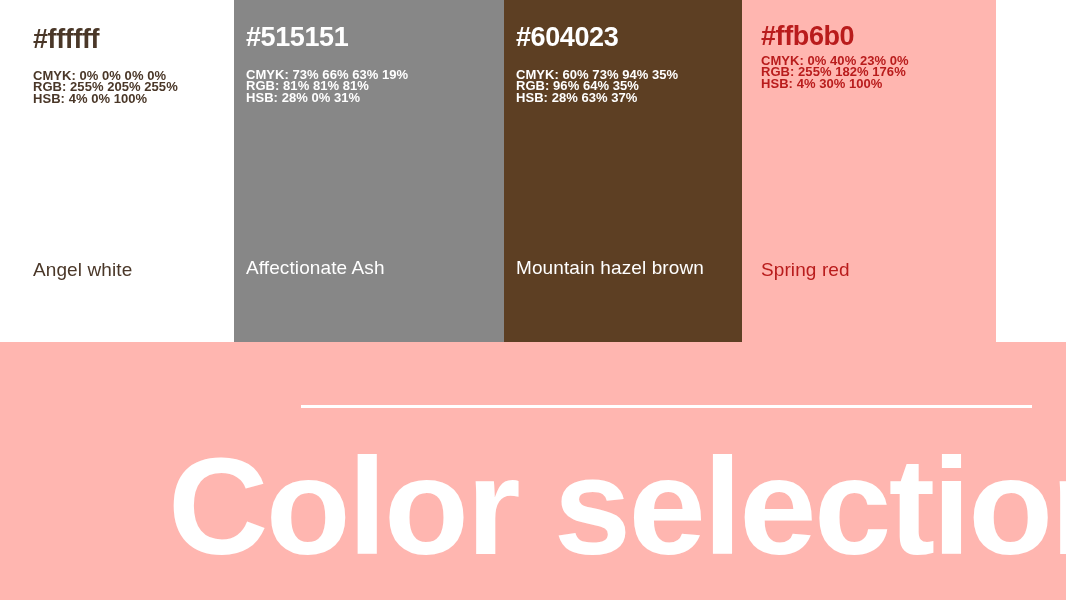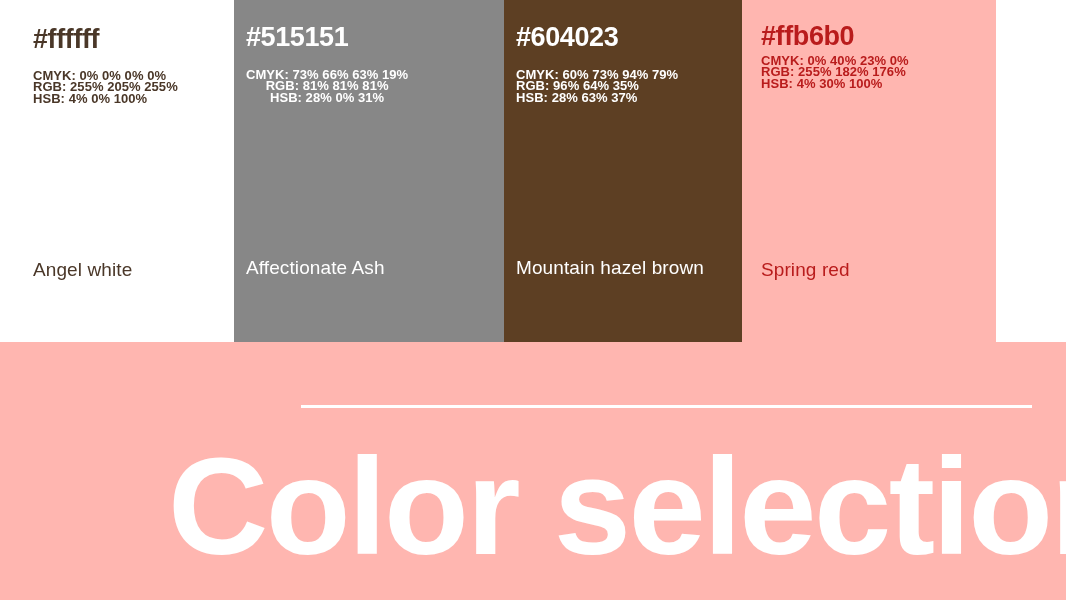--- a/index.html
+++ b/index.html
@@ -73,21 +73,21 @@
     left: 0;
     bottom: 63px;
     font-size: 19px;
     font-weight: normal;
     letter-spacing: 0.1px;
     white-space: nowrap;
   }
 
   
   .swatch-1 { width: 234px; }
-  .swatch-2 { width: 270px; text-align: center; }
+  .swatch-2 { width: 270px; }
   .swatch-3 { width: 238px; }
   .swatch-4 { width: 254px; }
 
   .swatch-1 .swatch-inner { left: 33px; }
   .swatch-2 .swatch-inner { left: 12px; }
   .swatch-3 .swatch-inner { left: 12px; }
   .swatch-4 .swatch-inner { left: 19px; }
 
   
   .swatch-1 .swatch-hex   { top: 26px; }
@@ -168,21 +168,21 @@
           <div>HSB: 28% 0% 31%</div>
         </div>
         <div class="swatch-name">Affectionate Ash</div>
       </div>
     </div>
 
     <div class="swatch swatch-3" style="background: rgb(93, 63, 35); color: rgb(255, 255, 255);">
       <div class="swatch-inner">
         <div class="swatch-hex">#604023</div>
         <div class="swatch-specs">
-          <div>CMYK: 60% 73% 94% 79%</div>
+          <div>CMYK: 60% 73% 94% 35%</div>
           <div>RGB: 96% 64% 35%</div>
           <div>HSB: 28% 63% 37%</div>
         </div>
         <div class="swatch-name">Mountain hazel brown</div>
       </div>
     </div>
 
     <div class="swatch swatch-4" style="background: rgb(255, 182, 176); color: #b91c1c;">
       <div class="swatch-inner">
         <div class="swatch-hex">#ffb6b0</div>

